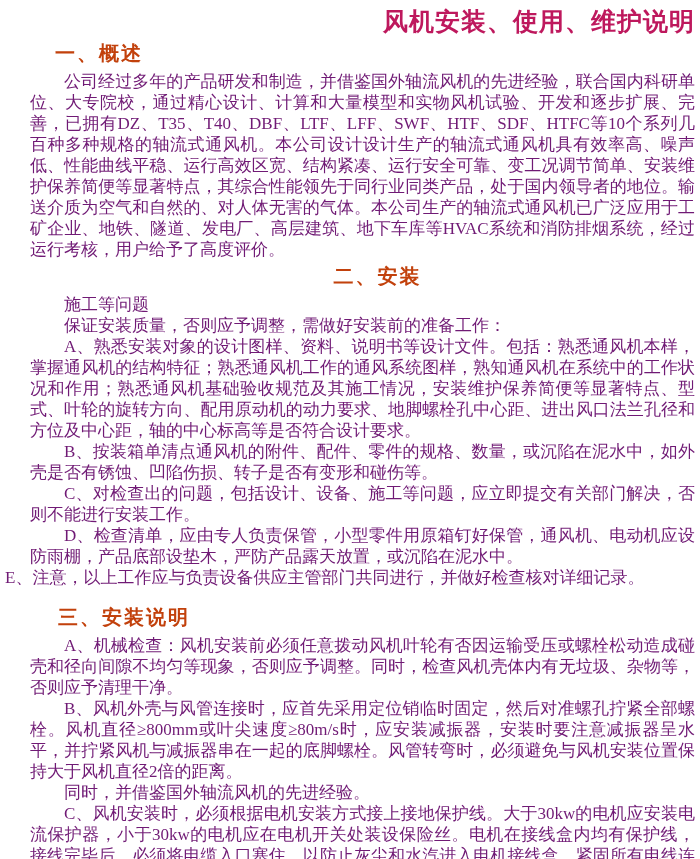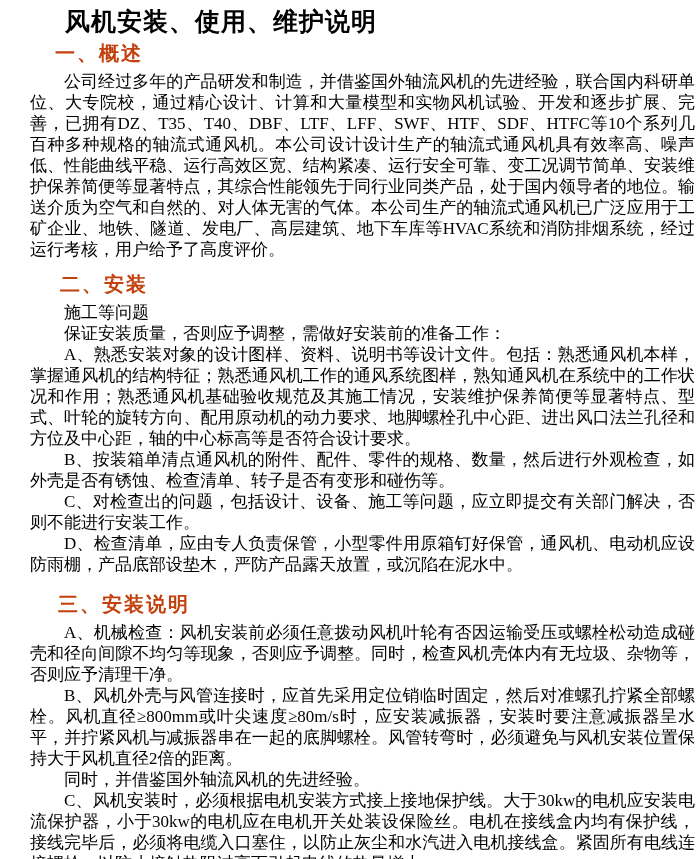--- a/index.html
+++ b/index.html
@@ -17,53 +17,53 @@
   .page {
     box-sizing: border-box;
     width: 700px;
     height: 859px;
     padding: 6px 5px 0 30px;
     background: #ffffff;
   }
   .doc-title {
     margin: 0 0 4px 0;
     padding-left: 35px; 
-    text-align: left;
+    text-align: right;
     font-family: "Liberation Sans", "DejaVu Sans", sans-serif;
     font-weight: 700;
     font-size: 25px;
     line-height: 30px;
-    color: #000000;
+    color: #be185d;
     letter-spacing: 1px;
   }
   .sec-heading {
     margin: 2px 0 5px 25px;
     font-family: "Liberation Sans", "DejaVu Sans", sans-serif;
     font-weight: 700;
     font-size: 20px;
     line-height: 26px;
     color: #c2410c;
     letter-spacing: 2px;
   }
   p.body-text {
     margin: 0;
     font-size: 17px;
     line-height: 21px;
     text-align: justify;
     text-justify: inter-ideograph;
-    color: #000000;
+    color: #701a75;
   }
   p.indent {
     text-indent: 2em;
   }
   p.hang-left {
     margin-left: -25px;
     text-indent: 0;
   }
-  .sec-heading.h2 { margin-top: 11px; margin-left: 30px; }
+  .sec-heading.h2 { margin-top: 3px; margin-left: 30px; text-align: center; }
   .sec-heading.h3 { margin-top: 16px; margin-left: 28px; }
 </style>
 </head>
 <body>
 
 <div class="page">
 
   <h1 class="doc-title">风机安装、使用、维护说明</h1>
 
   <h2 class="sec-heading h1">一、概述</h2>
@@ -71,26 +71,27 @@
   <p class="body-text indent">公司经过多年的产品研发和制造，并借鉴国外轴流风机的先进经验，联合国内科研单位、大专院校，通过精心设计、计算和大量模型和实物风机试验、开发和逐步扩展、完善，已拥有DZ、T35、T40、DBF、LTF、LFF、SWF、HTF、SDF、HTFC等10个系列几百种多种规格的轴流式通风机。本公司设计设计生产的轴流式通风机具有效率高、噪声低、性能曲线平稳、运行高效区宽、结构紧凑、运行安全可靠、变工况调节简单、安装维护保养简便等显著特点，其综合性能领先于同行业同类产品，处于国内领导者的地位。输送介质为空气和自然的、对人体无害的气体。本公司生产的轴流式通风机已广泛应用于工矿企业、地铁、隧道、发电厂、高层建筑、地下车库等HVAC系统和消防排烟系统，经过运行考核，用户给予了高度评价。</p>
 
   <h2 class="sec-heading h2">二、安装</h2>
 
   <p class="body-text indent">施工等问题</p>
 
   <p class="body-text indent">保证安装质量，否则应予调整，需做好安装前的准备工作：</p>
 
   <p class="body-text indent">A、熟悉安装对象的设计图样、资料、说明书等设计文件。包括：熟悉通风机本样，掌握通风机的结构特征；熟悉通风机工作的通风系统图样，熟知通风机在系统中的工作状况和作用；熟悉通风机基础验收规范及其施工情况，安装维护保养简便等显著特点、型式、叶轮的旋转方向、配用原动机的动力要求、地脚螺栓孔中心距、进出风口法兰孔径和方位及中心距，轴的中心标高等是否符合设计要求。</p>
 
-  <p class="body-text indent">B、按装箱单清点通风机的附件、配件、零件的规格、数量，然后进行外观检查，如外壳是否有锈蚀、检查清单、转子是否有变形和碰伤等。</p>
+  <p class="body-text indent">B、按装箱单清点通风机的附件、配件、零件的规格、数量，或沉陷在泥水中，如外壳是否有锈蚀、凹陷伤损、转子是否有变形和碰伤等。</p>
 
   <p class="body-text indent">C、对检查出的问题，包括设计、设备、施工等问题，应立即提交有关部门解决，否则不能进行安装工作。</p>
 
   <p class="body-text indent">D、检查清单，应由专人负责保管，小型零件用原箱钉好保管，通风机、电动机应设防雨棚，产品底部设垫木，严防产品露天放置，或沉陷在泥水中。</p>
 
+  <p class="body-text hang-left">E、注意，以上工作应与负责设备供应主管部门共同进行，并做好检查核对详细记录。</p>
 
   <h2 class="sec-heading h3">三、安装说明</h2>
 
   <p class="body-text indent">A、机械检查：风机安装前必须任意拨动风机叶轮有否因运输受压或螺栓松动造成碰壳和径向间隙不均匀等现象，否则应予调整。同时，检查风机壳体内有无垃圾、杂物等，否则应予清理干净。</p>
 
   <p class="body-text indent">B、风机外壳与风管连接时，应首先采用定位销临时固定，然后对准螺孔拧紧全部螺栓。风机直径≥800mm或叶尖速度≥80m/s时，应安装减振器，安装时要注意减振器呈水平，并拧紧风机与减振器串在一起的底脚螺栓。风管转弯时，必须避免与风机安装位置保持大于风机直径2倍的距离。</p>
 
   <p class="body-text indent">同时，并借鉴国外轴流风机的先进经验。</p>
 
   <p class="body-text indent">C、风机安装时，必须根据电机安装方式接上接地保护线。大于30kw的电机应安装电流保护器，小于30kw的电机应在电机开关处装设保险丝。电机在接线盒内均有保护线，接线完毕后，必须将电缆入口塞住，以防止灰尘和水汽进入电机接线盒。紧固所有电线连接螺栓，以防止接触热阻过高而引起电线的热量增大。</p>

